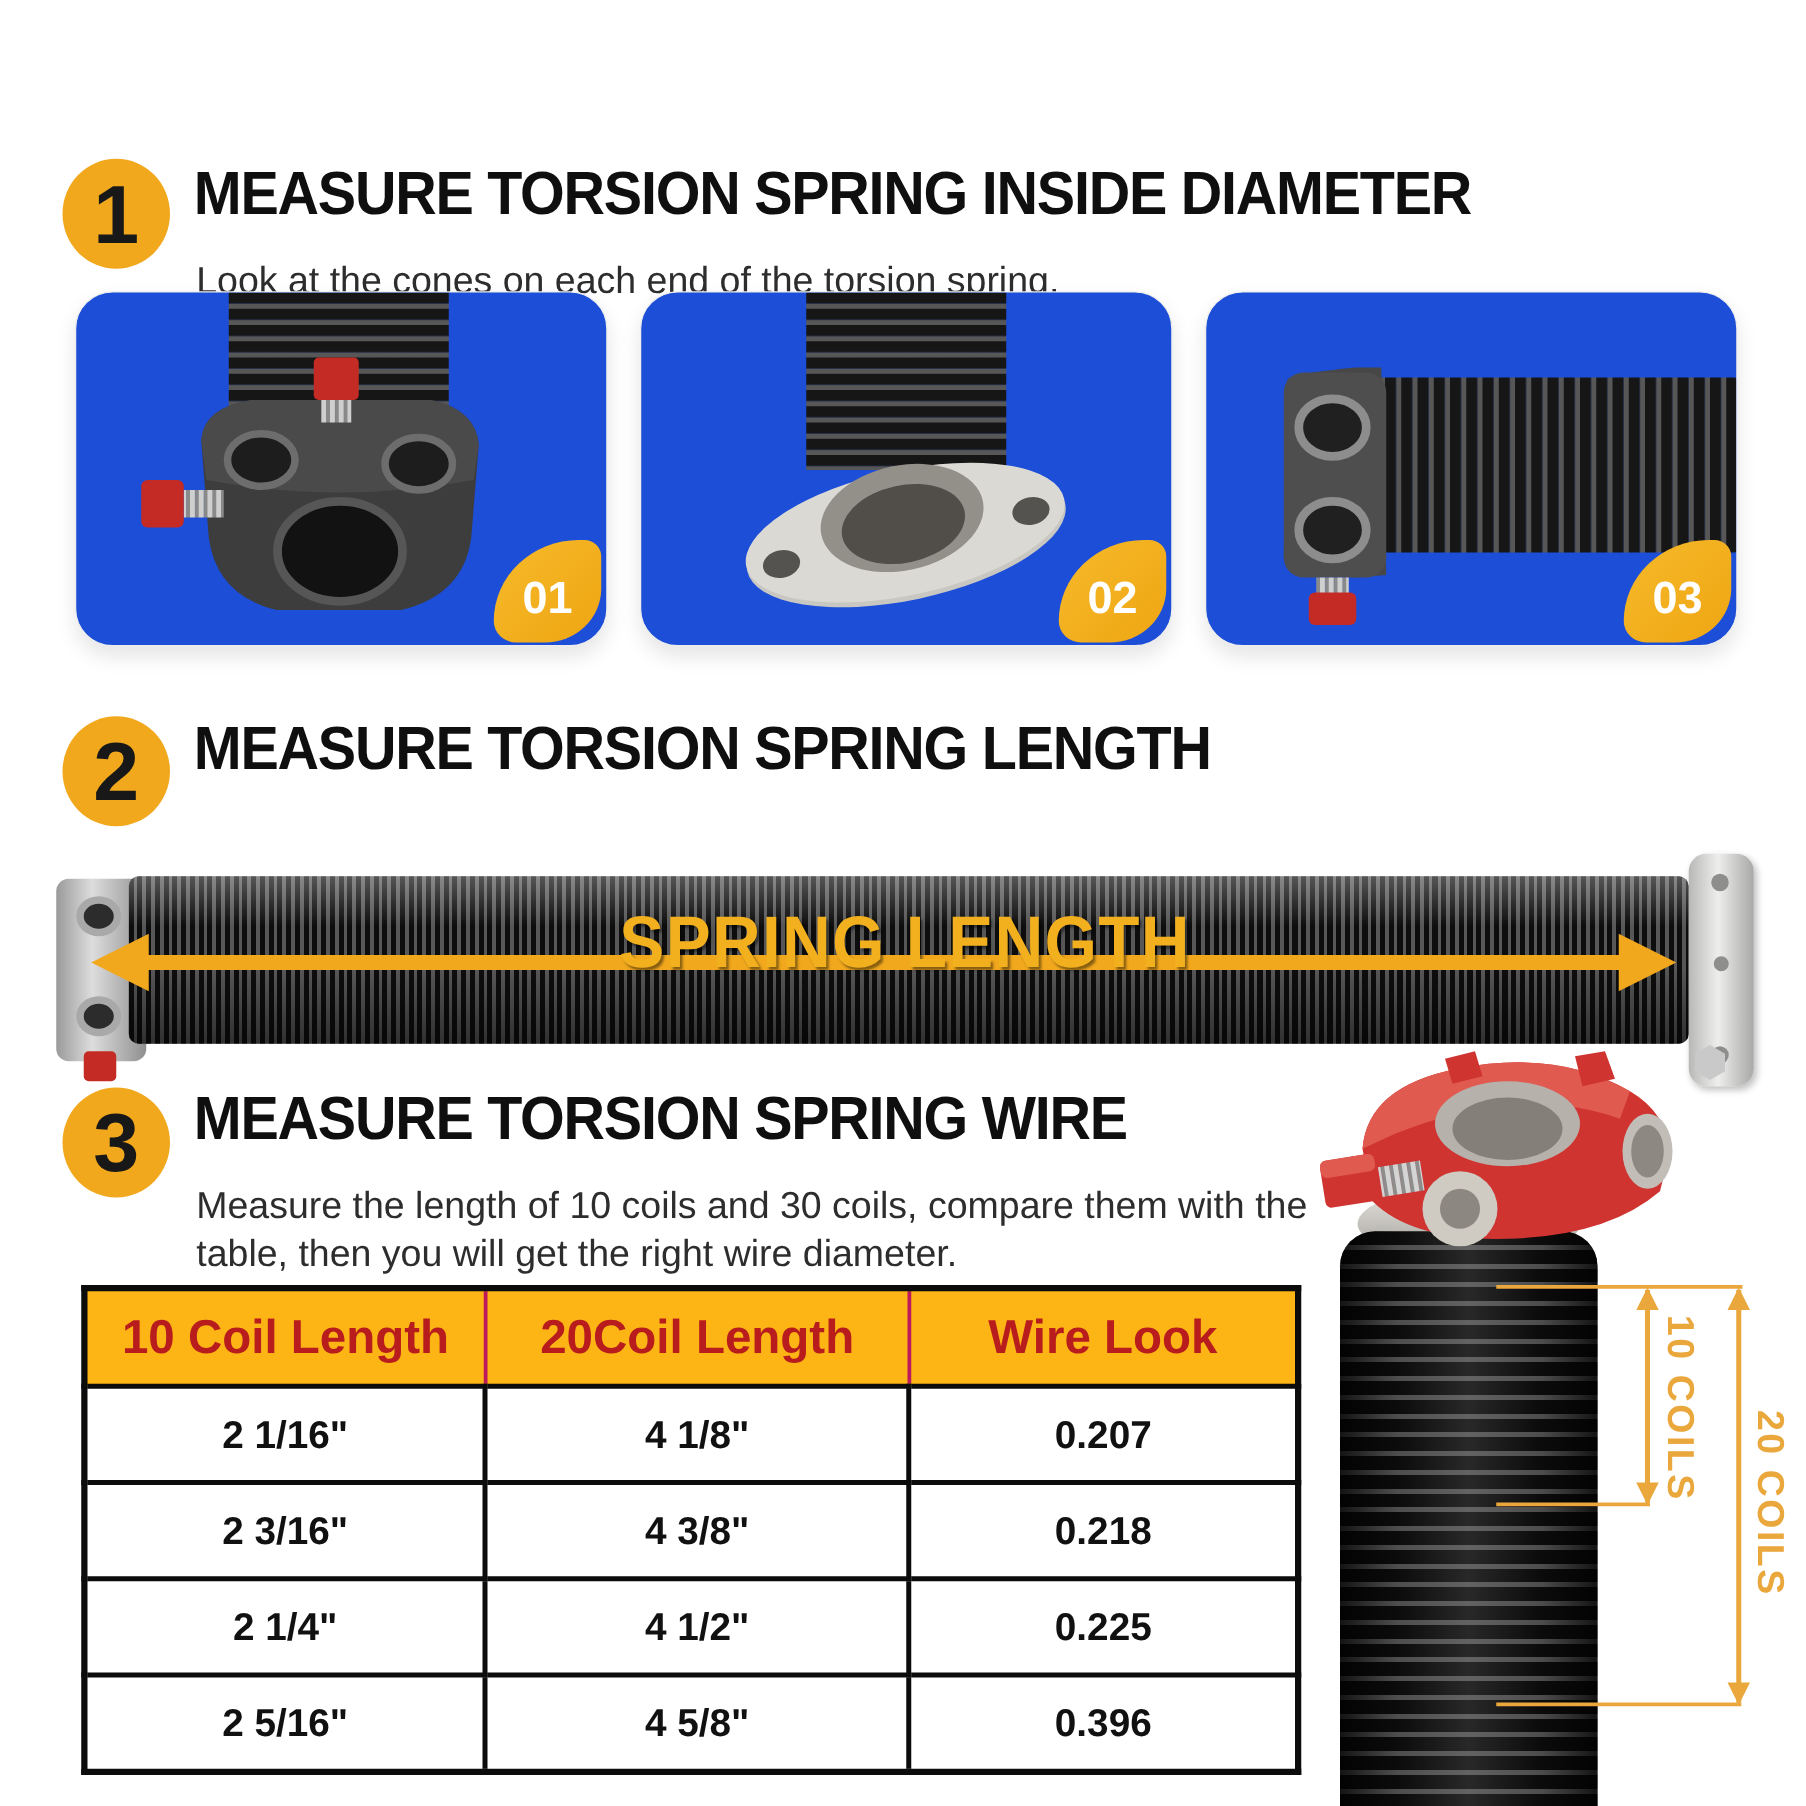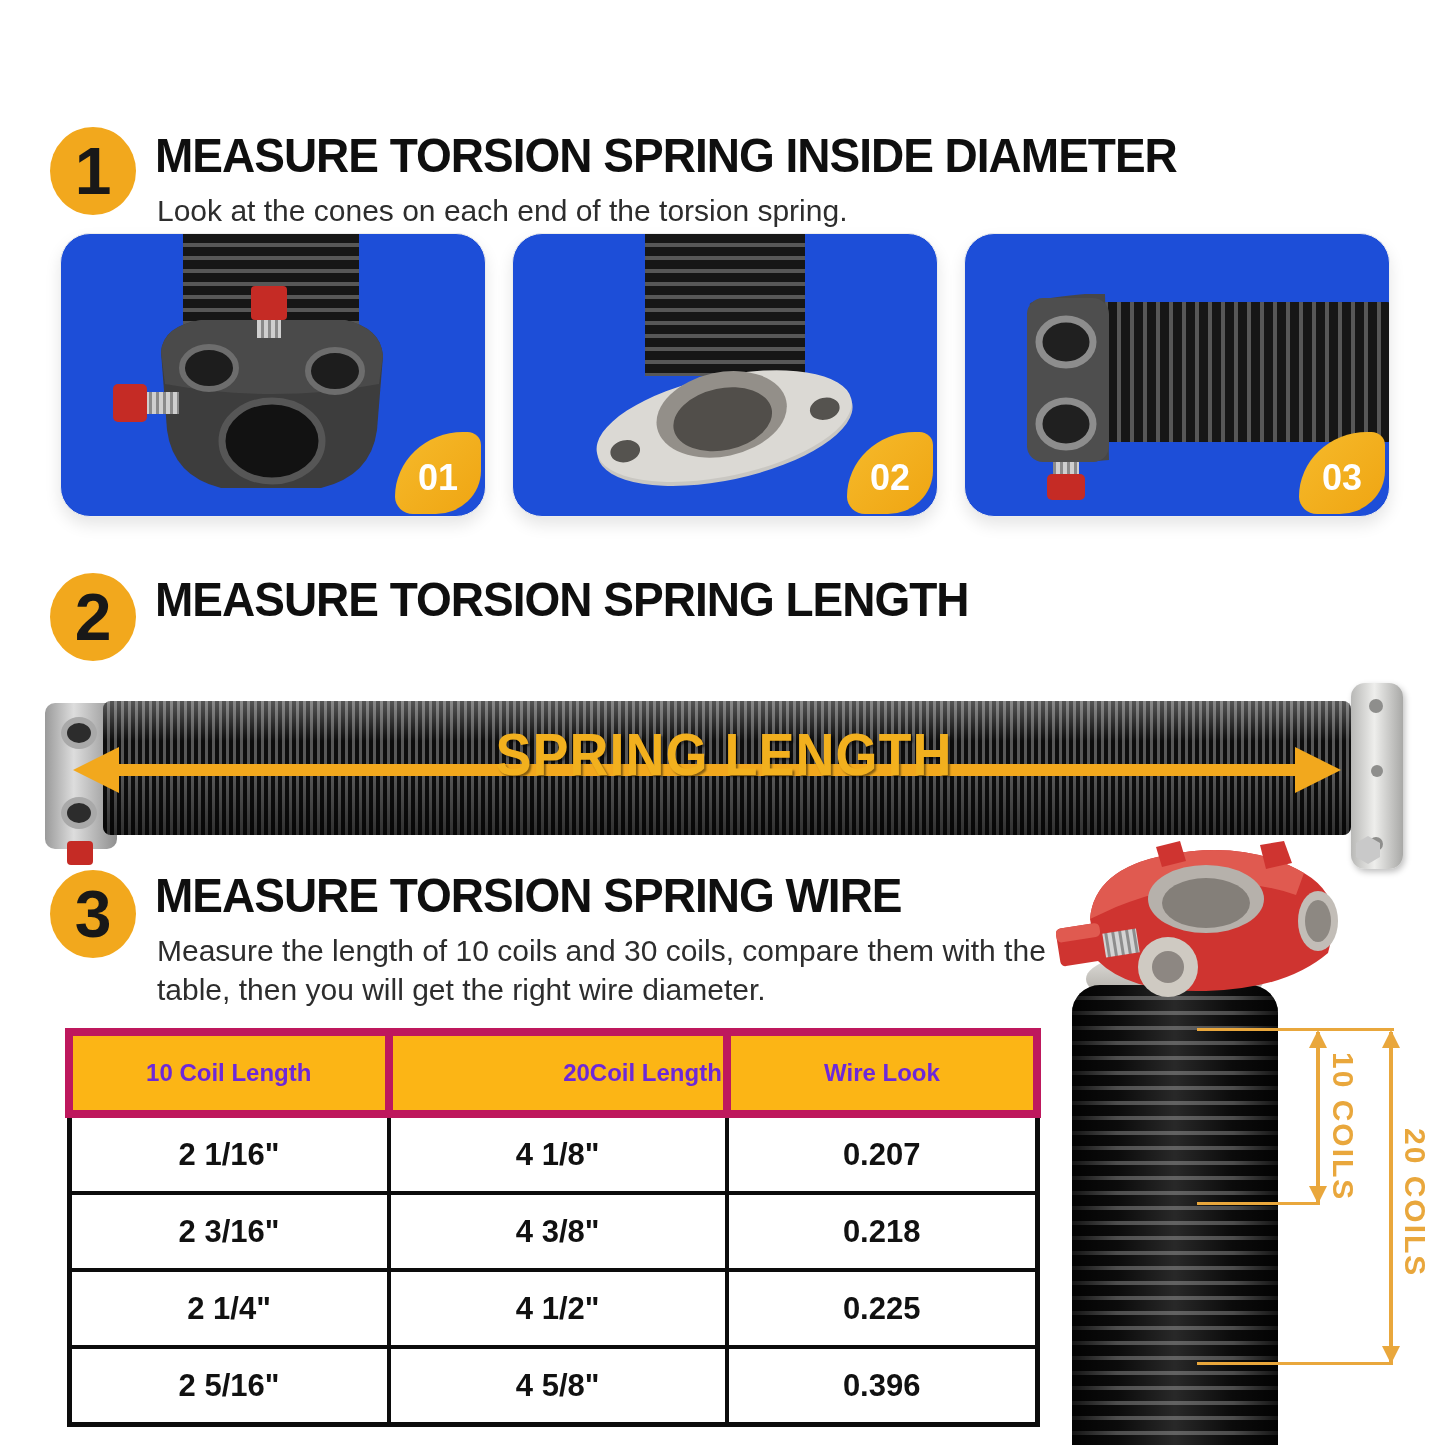--- a/index.html
+++ b/index.html
@@ -12,21 +12,21 @@
   .banner h1{margin:0;font-family:"Liberation Serif", serif;font-style:italic;font-weight:bold;
              font-size:56px;color:#14100a;letter-spacing:0px;transform:scale(0.98,1.18);
              text-shadow:3px 3px 2px rgba(110,80,10,0.45);white-space:nowrap;}
 
   
   .step-circle{position:absolute;width:86px;height:88px;border-radius:50%;background:#F2A81D;
                display:flex;align-items:center;justify-content:center;}
   .step-circle span{font-size:66px;font-weight:bold;color:#181818;line-height:1;}
   .step-heading{position:absolute;left:155px;font-size:46px;font-weight:bold;color:#0f0f0f;
                 letter-spacing:-1px;white-space:nowrap;transform:scaleY(1.06);transform-origin:left top;}
-  .step-sub{position:absolute;left:157px;font-size:30px;color:#2d2d2d;line-height:1.3;}
+  .step-sub{position:absolute;left:157px;font-size:30px;color:#2d2d2d;line-height:1.3;margin-top:14px;}
 
   
   .card{position:absolute;top:233px;width:424px;height:282px;background:#1d4ed8;border:1px solid #ededed;
         border-radius:30px;box-shadow:0 8px 16px rgba(0,0,0,0.10);overflow:hidden;}
   .badge{position:absolute;right:4px;bottom:2px;width:86px;height:82px;
          background:linear-gradient(135deg,#F6BA2B,#EFA512);
          border-radius:90% 18% 60% 24%;display:flex;align-items:center;justify-content:center;}
   .badge span{color:#ffffff;font-size:36px;font-weight:bold;margin-top:10px;}
   .card svg{display:block;width:100%;height:100%;}
 
@@ -47,22 +47,22 @@
   .s2-line{position:absolute;left:30px;right:30px;top:17px;height:12px;background:#F2A81D;}
   .s2-head{position:absolute;top:0;width:0;height:0;border-top:23px solid transparent;border-bottom:23px solid transparent;}
   .s2-head.left{left:0;border-right:46px solid #F2A81D;}
   .s2-head.right{right:0;border-left:46px solid #F2A81D;}
   .s2-label{position:absolute;left:0;width:100%;top:28px;text-align:center;font-size:54px;font-weight:bold;
             color:#F2B01E;letter-spacing:1px;text-shadow:2px 2px 2px rgba(0,0,0,0.45);transform:scaleY(1.08);}
 
   
   table.size{position:absolute;left:65px;top:1028px;width:976px;border-collapse:collapse;
              border:5px solid #0c0c0c;table-layout:fixed;}
-  table.size th{background:#FCB515;height:72px;font-size:24px;font-weight:bold;color:#6d28d9;
-                border:8px solid #be185d;}
+  table.size th{background:#FCB515;height:72px;font-size:38px;font-weight:bold;color:#b91c1c;
+                border:3px solid #be185d;}
   table.size td{background:#ffffff;height:71px;font-size:31px;font-weight:bold;color:#111;
                 border:4px solid #0c0c0c;text-align:center;}
 
   
   .coil3{position:absolute;left:1072px;top:985px;width:206px;height:460px;border-radius:28px 28px 0 0;
          background:repeating-linear-gradient(180deg,#0b0b0b 0 11px,#4d4d4d 11px 15px);}
   .coil3:after{content:"";position:absolute;inset:0;border-radius:28px 28px 0 0;
          background:linear-gradient(90deg,rgba(0,0,0,0.75),rgba(0,0,0,0) 22%,rgba(255,255,255,0.12) 50%,rgba(0,0,0,0) 78%,rgba(0,0,0,0.75));}
   .collar3{position:absolute;left:1086px;top:950px;width:178px;height:58px;border-radius:50%;
          background:linear-gradient(180deg,#e8e6e2,#9f9c96);}
@@ -196,21 +196,21 @@
   <div class="step-circle" style="left:50px;top:870px;">
     <span>3</span>
   </div>
   <div class="step-heading" style="top:866px;">MEASURE TORSION SPRING WIRE</div>
   <div class="step-sub" style="top:931px;width:930px;">Measure the length of 10 coils and 30 coils, compare them with the table, then you will get the right wire diameter.</div>
 
   <table class="size">
     <thead>
       <tr>
         <th style="width:33%;">10 Coil Length</th>
-        <th style="width:35%;text-align:right;">20Coil Length</th>
+        <th style="width:35%;">20Coil Length</th>
         <th style="width:32%;">Wire Look</th>
       </tr>
     </thead>
     <tbody>
       <tr>
         <td>2 1/16"</td>
         <td>4 1/8"</td>
         <td>0.207</td>
       </tr>
       <tr>

